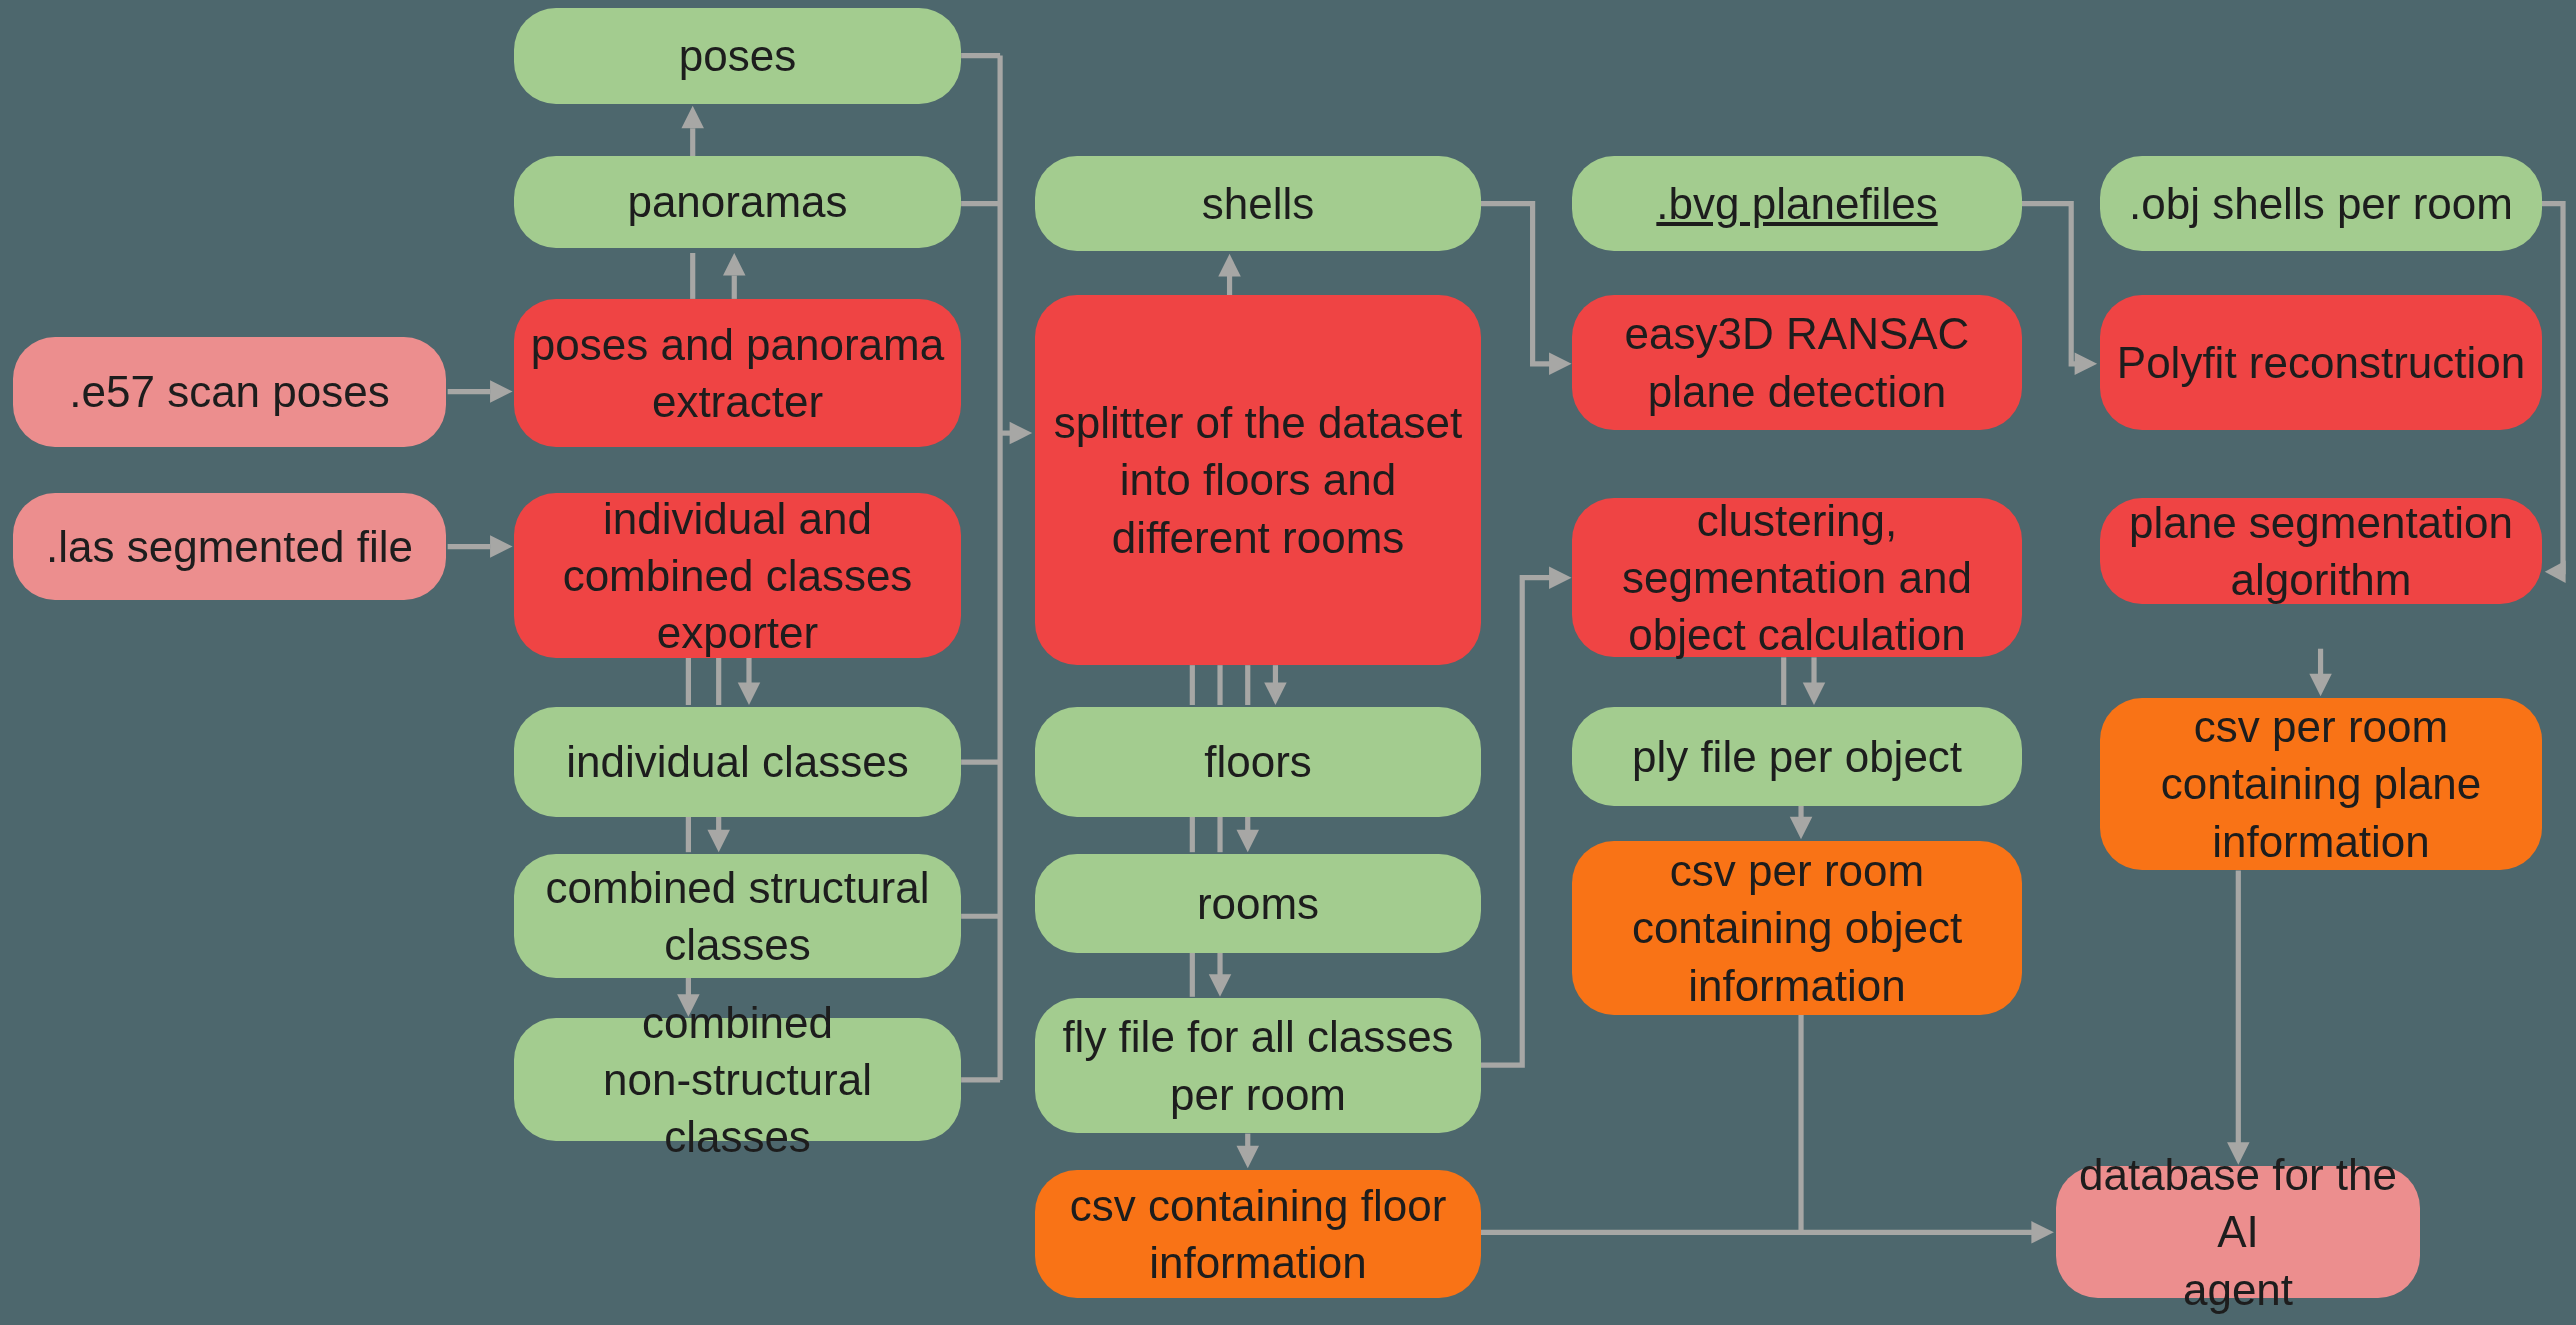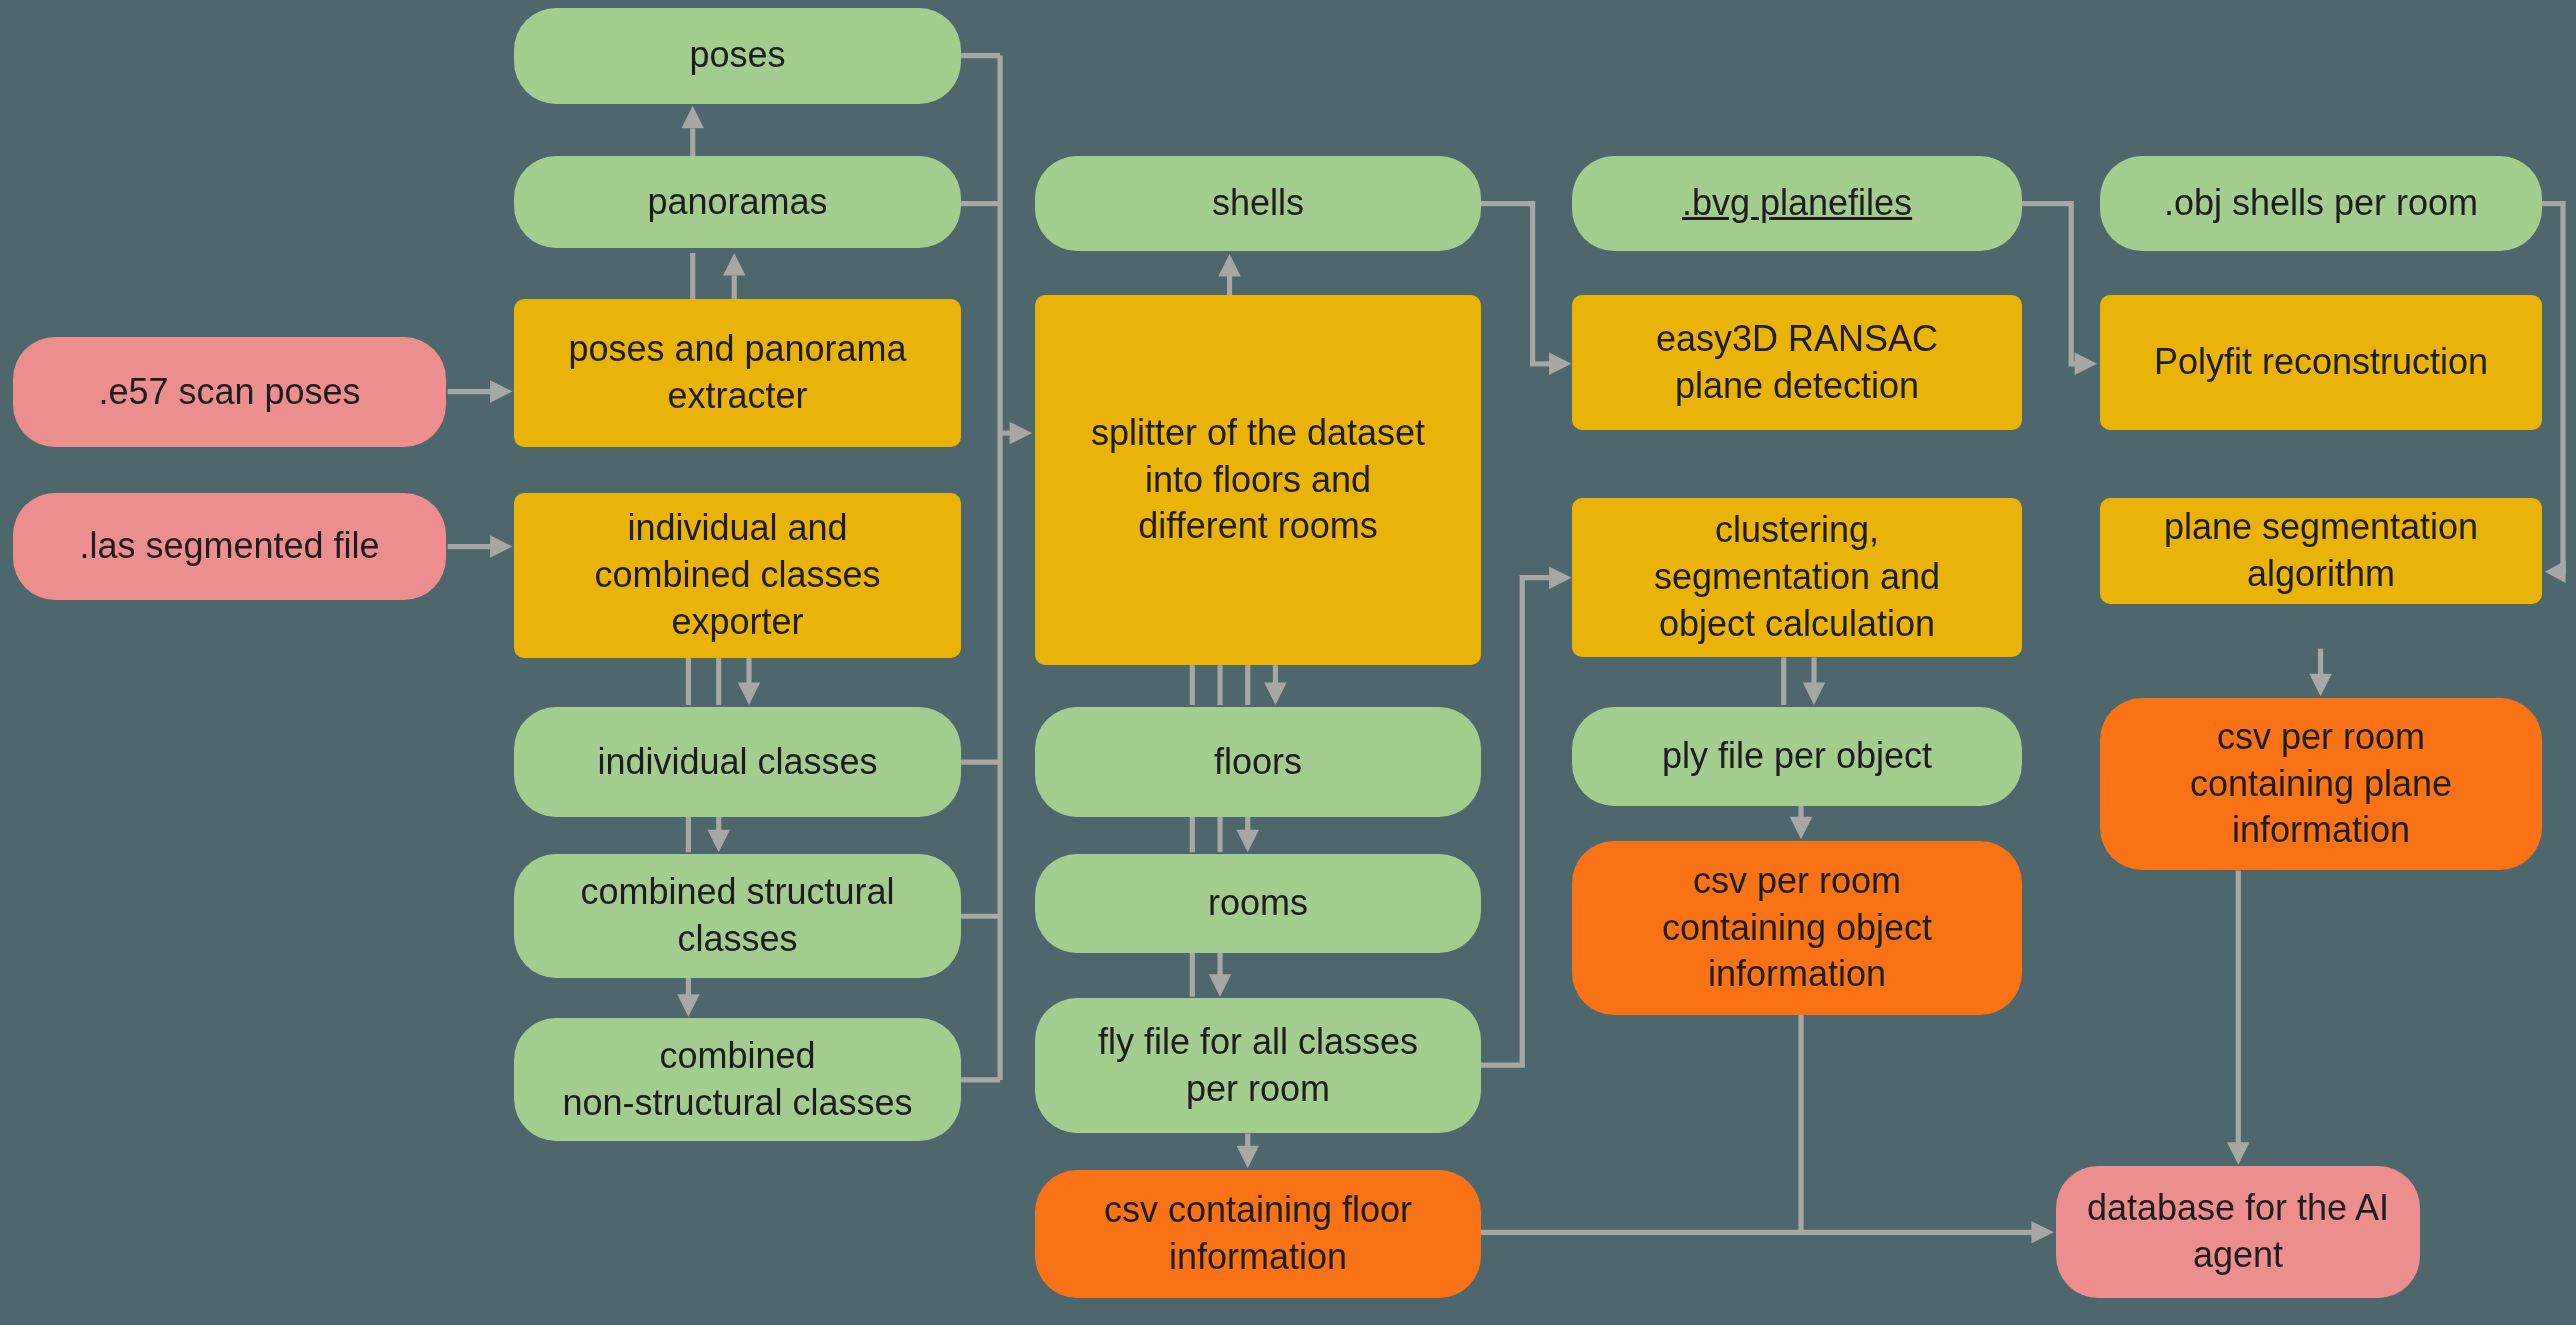--- a/index.html
+++ b/index.html
@@ -11,27 +11,27 @@
   }
   #canvas{position:absolute;left:0;top:0;width:2576px;height:1326px;}
   #wires{position:absolute;left:0;top:0;width:2576px;height:1326px;}
   #wires line, #wires polyline{stroke:#a7a7a5;stroke-width:6;fill:none;}
   #wires polygon{fill:#a7a7a5;stroke:none;}
   .node{
     position:absolute;
     border-radius:42px;
     display:flex;align-items:center;justify-content:center;
     text-align:center;
-    color:#1d1d1d;font-size:36px;line-height:1.3;
+    color:#1d1d1d;font-size:44px;line-height:1.3;
     padding:0 10.4px;box-sizing:border-box;
   }
   .node span{white-space:pre-line;}
   .c-red{background:#ec8e8e;}
   .c-green{background:#a3cc8f;}
-  .c-blue{background:#eab308;border-radius:10px;}
+  .c-blue{background:#ef4444;}
   .c-yellow{background:#f97316;}
 </style>
 </head>
 <body>
 
 <div id="canvas">
 
   <svg id="wires" viewBox="0 0 2975 1531" xmlns="http://www.w3.org/2000/svg">
     <g>
 

